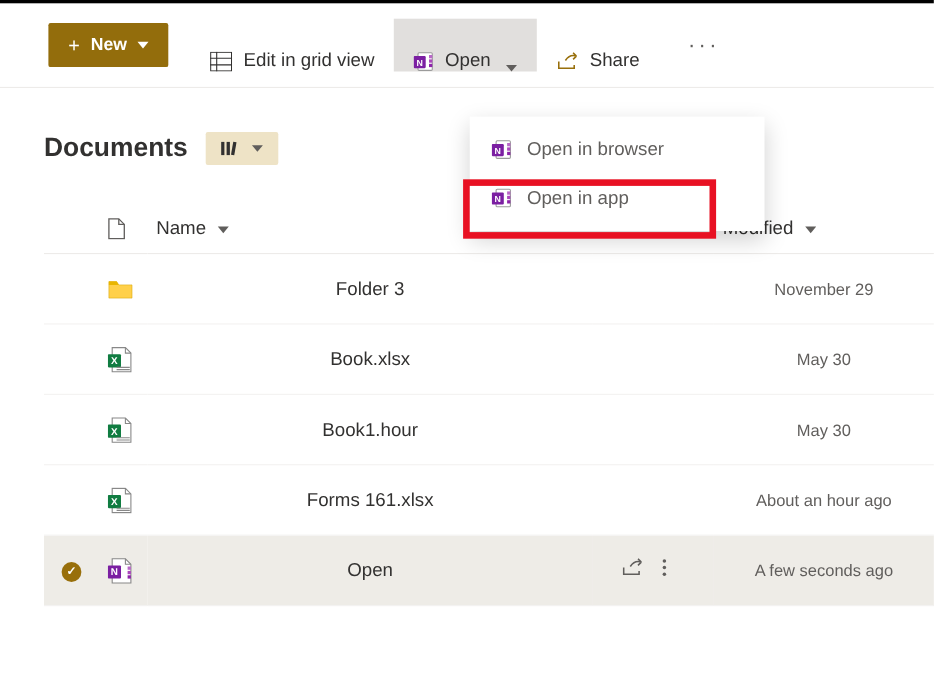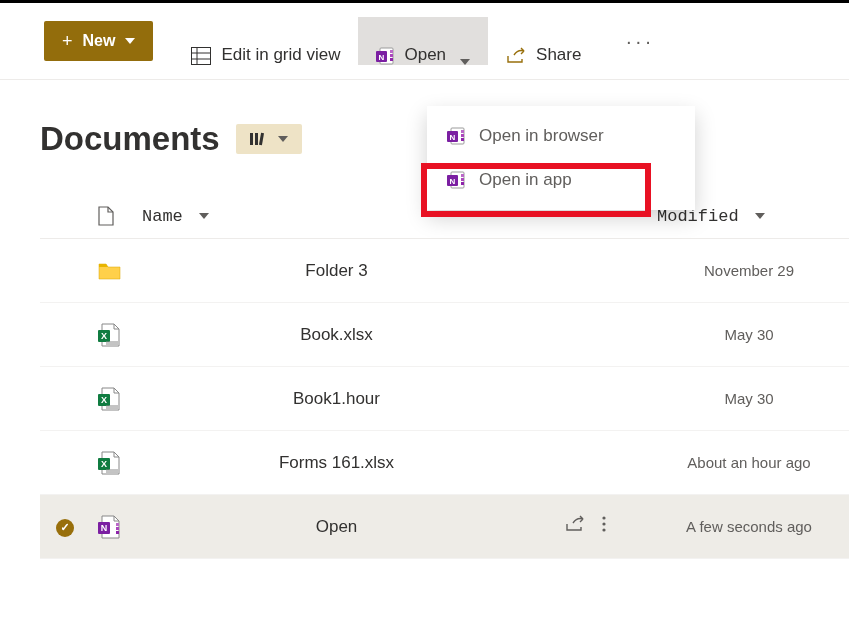--- a/index.html
+++ b/index.html
@@ -69,21 +69,21 @@
     color: #605e5c;
     padding: 0 10px;
     cursor: pointer;
   }
   .heading-row {
     display: flex;
     align-items: center;
     gap: 16px;
     padding: 40px 40px 8px 40px;
   }
-  .lib-title { font-size: 33px; font-weight: 600; }
+  .lib-title { font-size: 24px; font-weight: 600; }
   .view-sel {
     background: #eee3c6;
     border: none;
     height: 30px;
     padding: 0 14px;
     display: flex;
     align-items: center;
     gap: 8px;
     cursor: pointer;
     border-radius: 2px;
@@ -94,21 +94,20 @@
     margin-left: 40px;
     margin-top: 28px;
   }
   table.files th {
     text-align: left;
     font-weight: 400;
     font-size: 17px;
     color: #323130;
     padding: 12px 8px;
     border-bottom: 1px solid #edebe9;
-    font-family: Liberation Mono, monospace;
   }
   table.files td {
     padding: 0 8px;
     height: 64px;
     border-bottom: 1px solid #f3f2f1;
     font-size: 17px;
     vertical-align: middle;
     text-align: center;
   }
   tr.selected td { background: #eeece7; }

